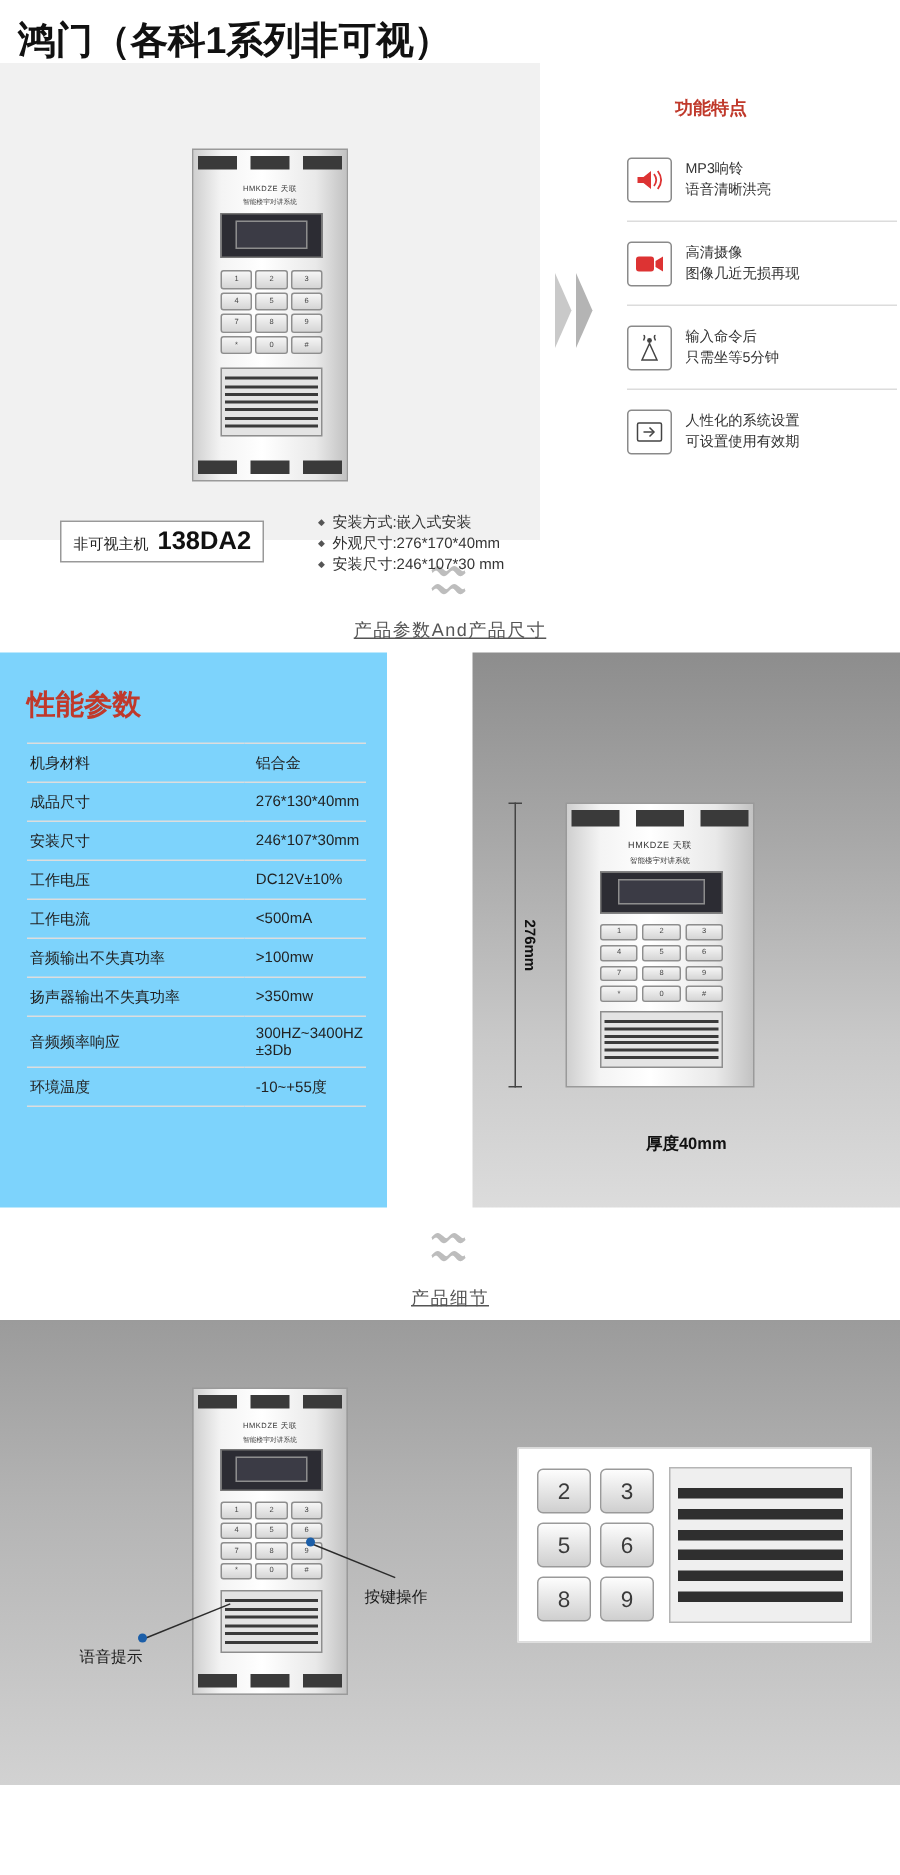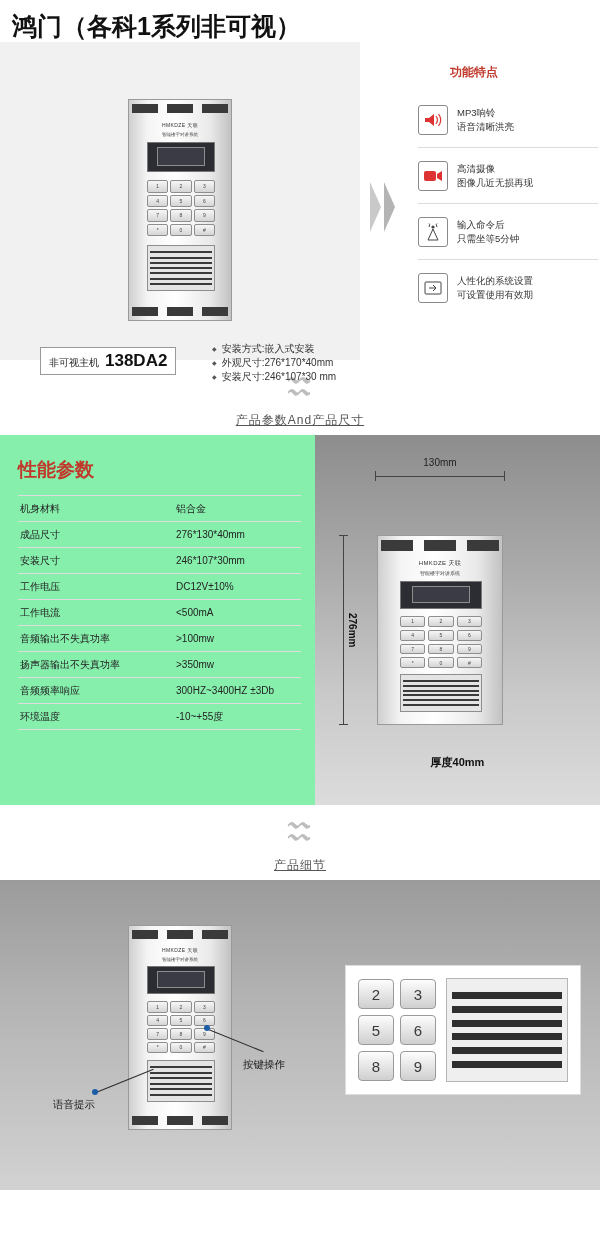--- a/index.html
+++ b/index.html
@@ -210,22 +210,22 @@
     text-decoration:underline;
   }
 
   
   .sec2 {
     position:relative;
     height:370px;
   }
   .sec2 .left {
     position:absolute; left:0; top:0;
-    width:315px; height:370px;
-    background:#86efac;
+    width:258px; height:370px;
+    background:#7dd3fc;
     padding:22px 14px 0 18px;
   }
   .sec2 .right {
     position:absolute; left:315px; top:0;
     width:285px; height:370px;
     background:linear-gradient(180deg,#8d8d8d 0%,#a9a9a9 35%,#c9c9c9 70%,#dcdcdc 100%);
   }
   .spec-title {
     color:#c0392b;
     font-size:19px;
@@ -524,24 +524,20 @@
       <tr>
             <td class="k">环境温度</td>
             <td class="v">-10~+55度</td>
           </tr>
     </tbody>
       </table>
   </div>
 
   <div class="right">
 
-    <div class="dimtop">
-      <span>130mm</span>
-      <div class="bar"></div>
-    </div>
 
     <div class="device" style="position:absolute;left:62px;top:100px;width:126px;height:190px;">
       <div class="dev-toprow" style="top:4px;">
         <span class="dev-cap" style="width:32px;height:11px;"></span>
         <span class="dev-cap" style="width:32px;height:11px;"></span>
         <span class="dev-cap" style="width:32px;height:11px;"></span>
       </div>
       <div class="dev-brand" style="top:23px;font-size:6px;">HMKDZE 天联</div>
       <div class="dev-sub" style="top:34px;font-size:5px;">智能楼宇对讲系统</div>
       <div class="dev-screen" style="left:22px;top:45px;width:82px;height:28px;">

